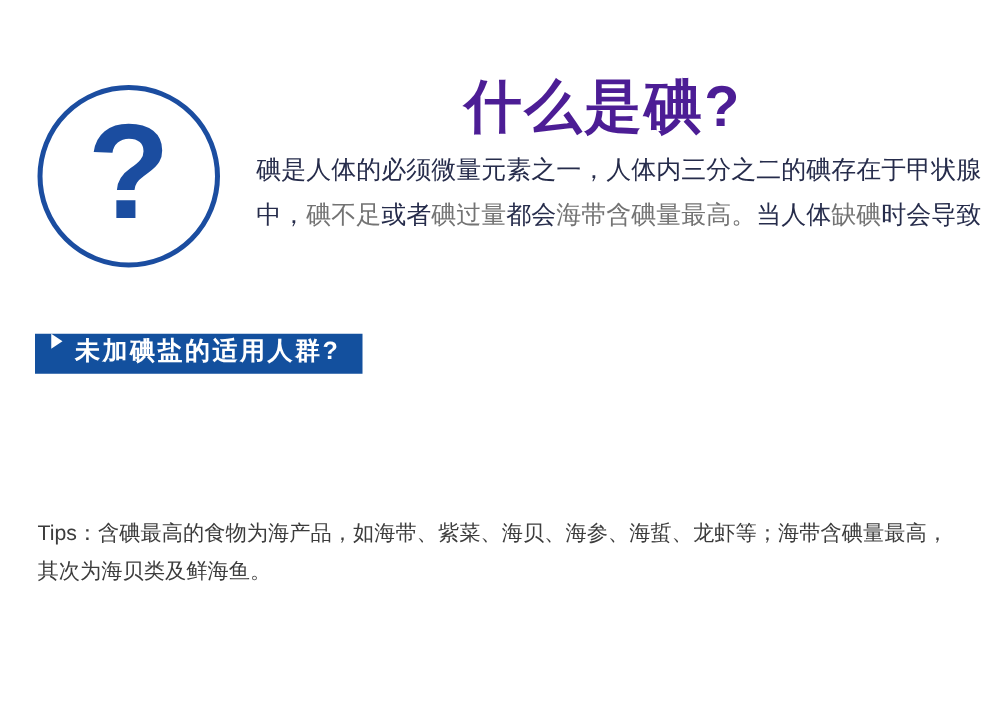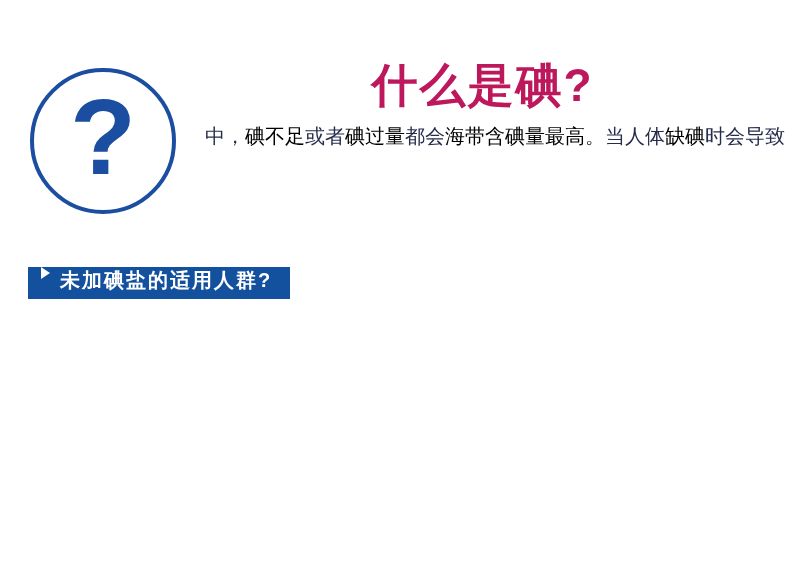--- a/index.html
+++ b/index.html
@@ -38,37 +38,37 @@
   .title {
     position: absolute;
     left: 205px;
     top: 55px;
     width: 555px;
     margin: 0;
     text-align: center;
     font-size: 46px;
     font-weight: 700;
     letter-spacing: 2px;
-    color: #be185d;
+    color: #4c1d95;
     white-space: nowrap;
   }
 
   
   .intro {
     position: absolute;
     left: 205px;
     top: 118px;
     width: 560px;
     font-size: 20px;
     line-height: 36px;
     color: #262c4b;
   }
   .intro .line { white-space: nowrap; }
 
-  .red { color: #000000; }
+  .red { color: #737373; }
 
   
   .banner {
     position: absolute;
     left: 28px;
     top: 267px;
     height: 32px;
     background: #13509e;
     color: #ffffff;
     display: inline-flex;
@@ -116,23 +116,25 @@
 
 <div class="page">
 
   <div class="qcircle">
     <span class="qmark">?</span>
   </div>
 
   <h1 class="title">什么是碘?</h1>
 
   <div class="intro">
+    <div class="line"><span>碘是人体的必须微量元素之一，人体内三分之二的碘存在于甲状腺</span></div>
     <div class="line"><span>中，</span><span class="red">碘不足</span><span>或者</span><span class="red">碘过量</span><span>都会</span><span class="red">海带含碘量最高。</span><span>当人体</span><span class="red">缺碘</span><span>时会导致</span></div>
   </div>
 
   <div class="banner">
     <span class="tri"></span>
     <span>未加碘盐的适用人群?</span>
   </div>
 
 
+  <p class="tips">Tips：含碘最高的食物为海产品，如海带、紫菜、海贝、海参、海蜇、龙虾等；海带含碘量最高，其次为海贝类及鲜海鱼。</p>
 
 </div>
 
 </body></html>

